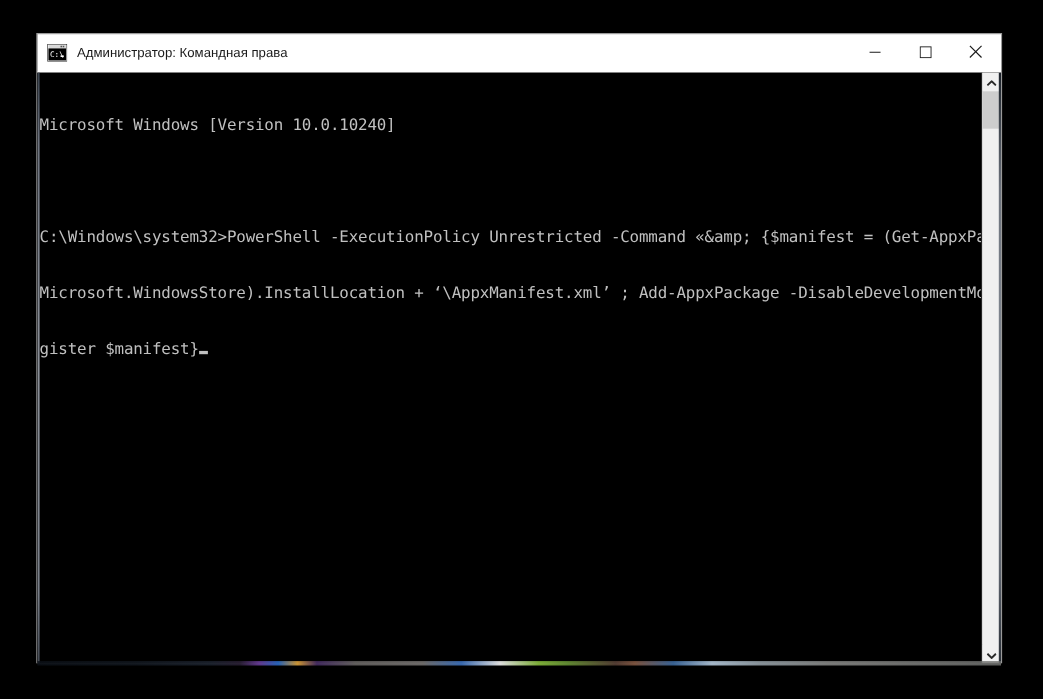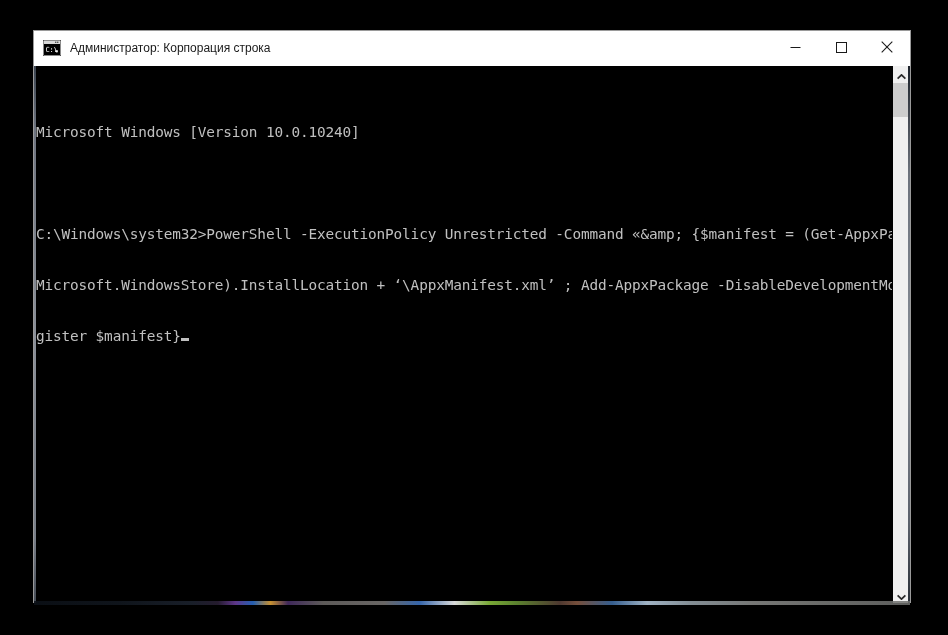--- a/index.html
+++ b/index.html
@@ -114,21 +114,21 @@
     overflow: hidden;
   }
   #console-border-left {
     width: 2px;
     height: 100%;
     background: linear-gradient(to bottom, #3b4450 0%, #6e7480 12%, #8a8f98 50%, #787e88 88%, #454b55 100%);
     flex: 0 0 auto;
   }
   #console-text {
     flex: 1 1 auto;
-    padding: 24px 0 0 0;
+    padding: 6px 0 0 0;
     color: #c0c0c0;
     font-family: "DejaVu Sans Mono", "Liberation Mono", monospace;
     font-size: 14.4px;
     line-height: 17px;
     white-space: pre;
     overflow: hidden;
     letter-spacing: -0.15px;
   }
   #console-text .line { height: 17px; }
   .cursor {
@@ -199,21 +199,21 @@
           <rect x="0" y="0" width="18" height="16" fill="#ffffff" stroke="#1a1a1a" stroke-width="1"></rect>
           <rect x="1" y="1" width="16" height="3" fill="#d8d8d8"></rect>
           <rect x="12" y="1.6" width="1.4" height="1.4" fill="#555"></rect>
           <rect x="14" y="1.6" width="1.4" height="1.4" fill="#555"></rect>
           <rect x="1" y="4" width="16" height="11" fill="#000000"></rect>
           <text x="2.4" y="12" font-family="DejaVu Sans Mono, monospace" font-size="7" fill="#ffffff">C:\</text>
           <rect x="12" y="10.4" width="3" height="1.4" fill="#ffffff"></rect>
         </svg>
       </span>
 
-      <span id="title-text">Администратор: Корпорация строка</span>
+      <span id="title-text">Администратор: Командная права</span>
 
       <button class="winbtn" id="btn-minimize">
         <span>
           <svg width="11" height="11" viewBox="0 0 11 11">
             <line x1="0.5" y1="5.5" x2="10.5" y2="5.5" stroke="#1a1a1a" stroke-width="1"></line>
           </svg>
         </span>
       </button>
 
       <button class="winbtn" id="btn-maximize">

